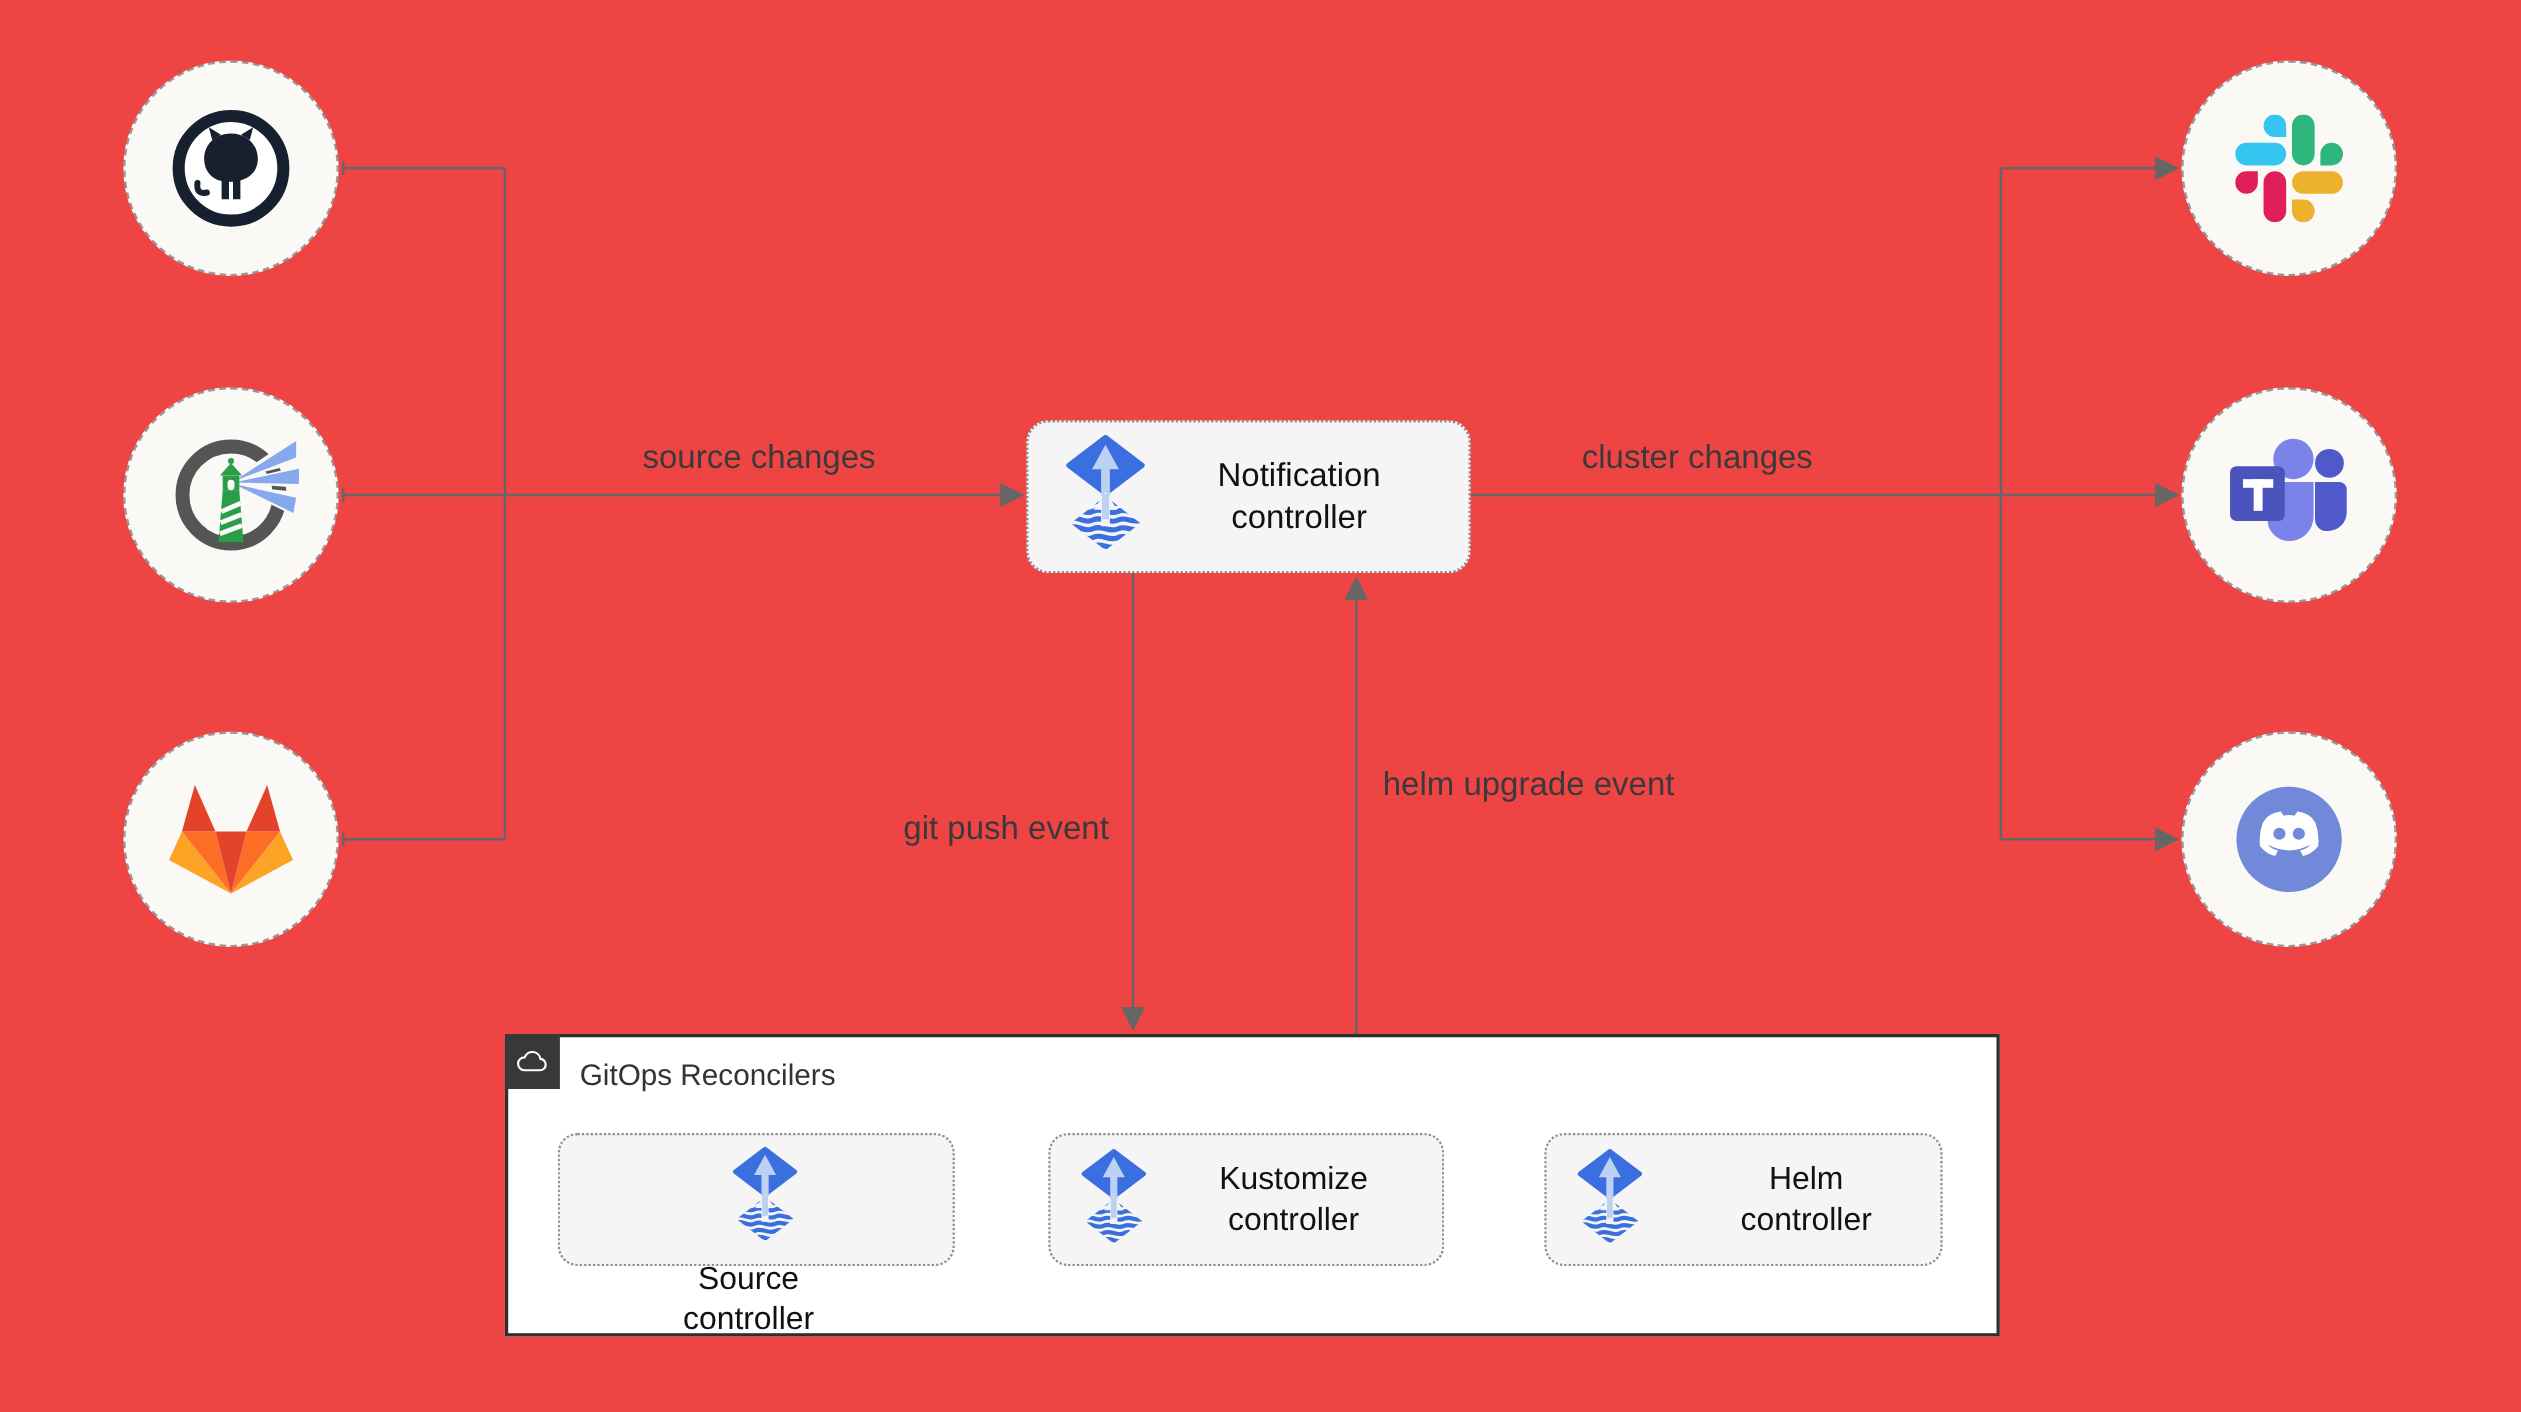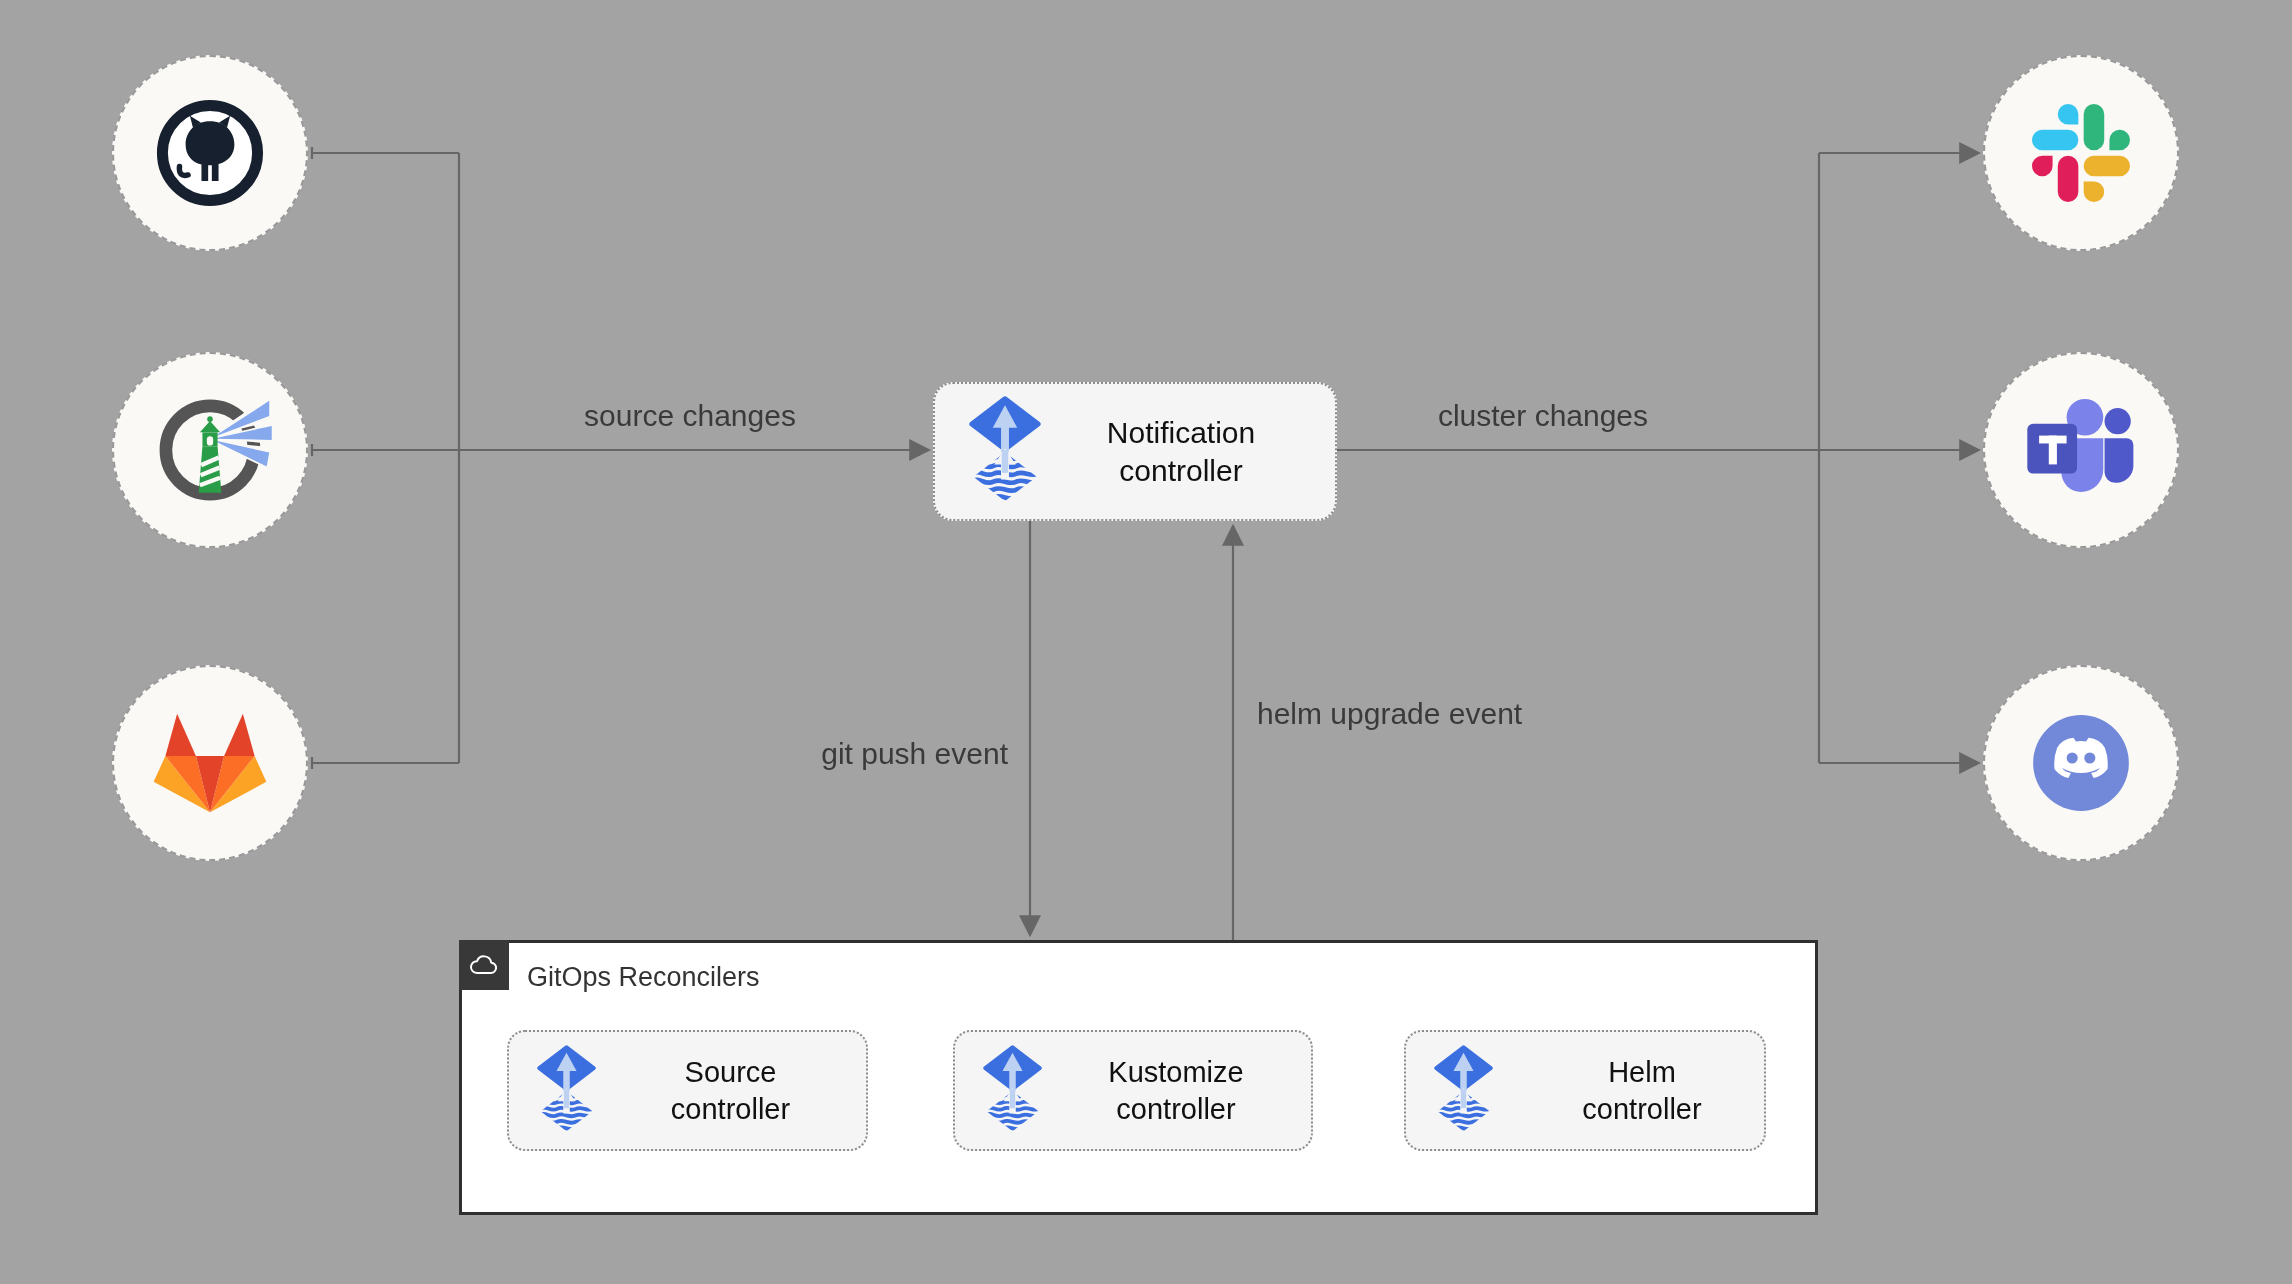--- a/index.html
+++ b/index.html
@@ -1,17 +1,17 @@
 <!DOCTYPE html>
 <html style="--flux_blue: #3b6fe0; --flux_arrow: #bdd1f2; --line_gray: #666666; --box_fill: #f5f5f5; --container_border: #2f2f2f; --circle_fill: #faf9f6; --circle_border: #999999; --github_dark: #16202e; --harbor_gray: #555555; --harbor_green: #2a9d48; --harbor_beam: #86a9ee; --gitlab_red: #e24329; --gitlab_orange: #fc6d26; --gitlab_yellow: #fca326; --slack_blue: #36C5F0; --slack_green: #2EB67D; --slack_red: #E01E5A; --slack_yellow: #ECB22E; --teams_dark: #4B53BC; --teams_mid: #5059C9; --teams_light: #7B83EB; --discord_blurple: #7289DA;"><head>
 <meta charset="utf-8">
 <style>
   html,body{margin:0;padding:0;background:#ffffff;}
   .canvas{
-    position:relative;width:2292px;height:1284px;background:#a3a3a3;overflow:hidden;
+    position:relative;width:2292px;height:1284px;background:#ef4444;overflow:hidden;
     font-family:"Liberation Sans","DejaVu Sans",sans-serif;
   }
   svg.wires{position:absolute;left:0;top:0;pointer-events:none;}
 
   
   .node-circle{
     position:absolute;width:196px;height:196px;border-radius:50%;
     border:2.5px dashed var(--circle_border,#999);
     background:var(--circle_fill,#faf9f6);
     display:flex;align-items:center;justify-content:center;box-sizing:border-box;
@@ -201,21 +201,21 @@
   <div class="edge-label" style="left:1257px;top:697px;width:330px;text-align:left;">helm upgrade event</div>
 
   <div class="gitops-container"></div>
   <div class="gitops-badge">
     <svg viewBox="0 0 26 18" width="32" height="22">
       <path d="M7,15.5 h11.5 a4.2,4.2 0 0 0 0.4,-8.4 a6,6 0 0 0 -11.6,-1.2 a4.8,4.8 0 0 0 -0.3,9.6 z" fill="none" stroke="#ffffff" stroke-width="1.6" stroke-linejoin="round"></path>
     </svg>
   </div>
   <div class="gitops-title">GitOps Reconcilers</div>
 
-  <div class="ctrl-box" style="left:507px;top:1030px;width:361px;height:121px;">
+  <div class="ctrl-box" style="left:507px;top:1030px;width:361px;height:121px;flex-direction:column;">
     <span class="flux-icon small" style="margin-left:28px;transform:scale(0.82);transform-origin:left center;">
   <svg viewBox="0 0 100 150" width="72" height="108" aria-hidden="true">
     <polygon points="50,4 96,39 50,74 4,39" fill="var(--flux_blue)" stroke="var(--flux_blue)" stroke-width="7" stroke-linejoin="round"></polygon>
     <rect x="44.5" y="30" width="11" height="48" rx="2" fill="var(--flux_arrow)"></rect>
     <polygon points="50,13 33,44 67,44" fill="var(--flux_arrow)"></polygon>
     <clipPath class="waveclip" id="fluxclip1">
             <polygon points="50,78 94,112 50,146 6,112"></polygon>
           </clipPath>
     <g fill="none" stroke="var(--flux_blue)" stroke-width="6.5" stroke-linecap="round" clip-path="url(#fluxclip1)">
       <path d="M4,86 c10,-8 18,6 30,0 c12,-6 20,6 32,0 c10,-5 18,5 30,0"></path>

